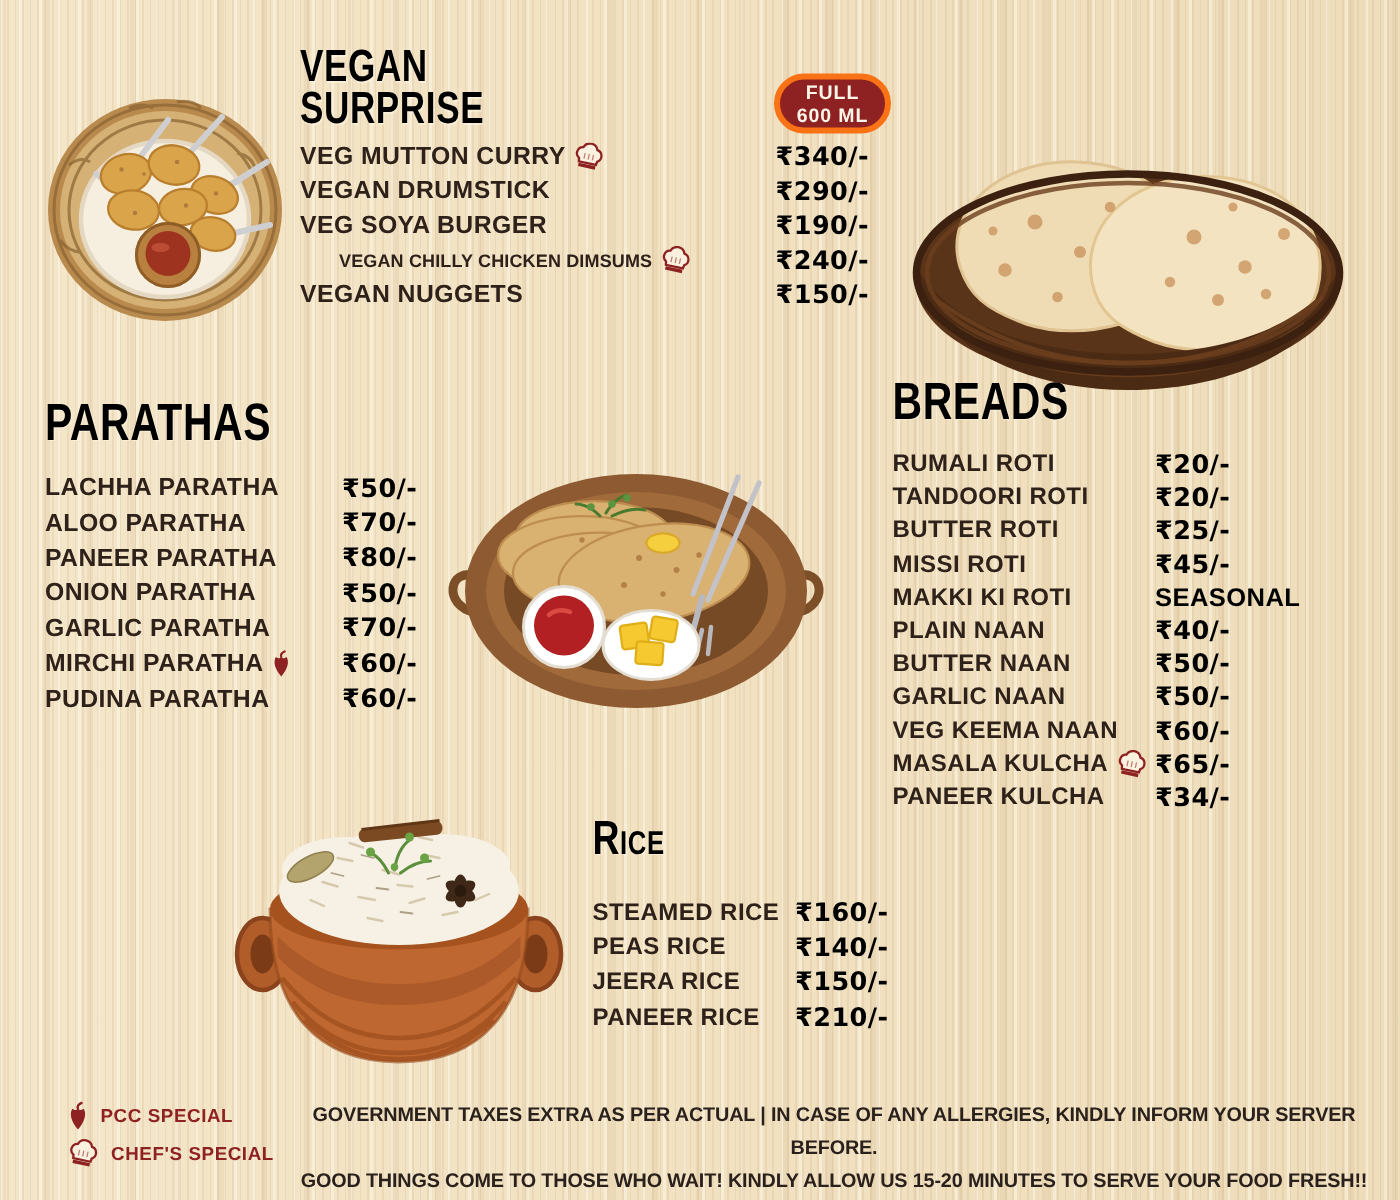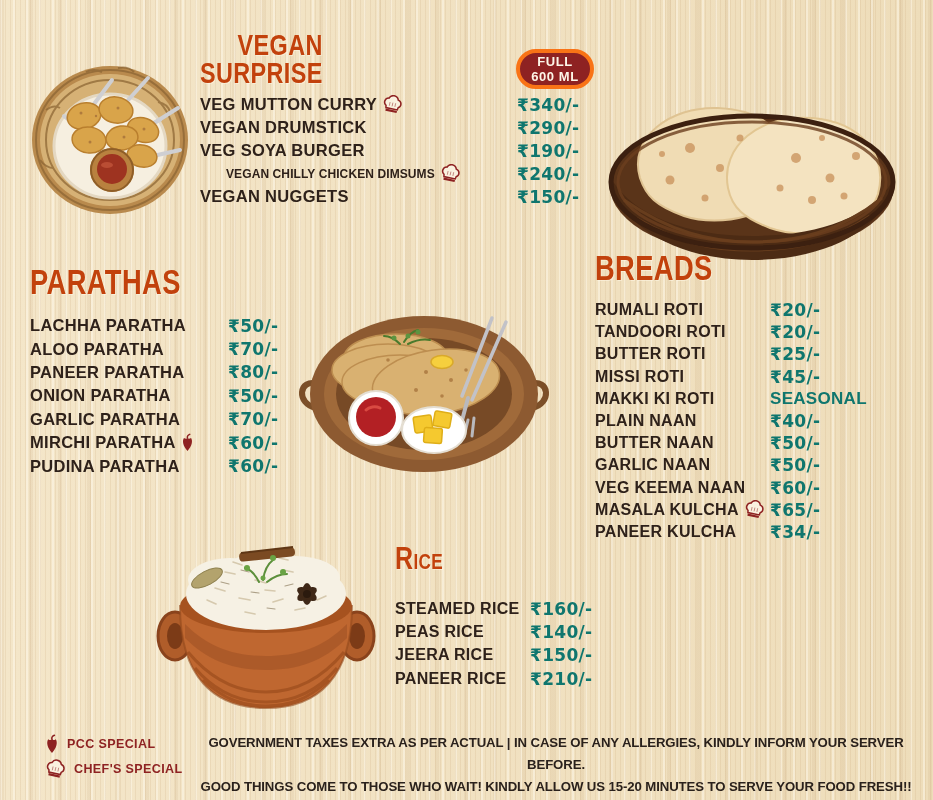--- a/index.html
+++ b/index.html
@@ -8,30 +8,29 @@
     font-family:"Liberation Sans",sans-serif;
     background-color:#f2e2c2;
     background-image:
       repeating-linear-gradient(90deg, rgba(193,154,107,0.16) 0px, rgba(193,154,107,0.16) 1px, transparent 1px, transparent 5px),
       repeating-linear-gradient(90deg, rgba(255,250,238,0.45) 0px, rgba(255,250,238,0.45) 2px, transparent 2px, transparent 13px),
       repeating-linear-gradient(90deg, rgba(176,136,88,0.10) 0px, rgba(176,136,88,0.10) 4px, transparent 4px, transparent 29px),
       linear-gradient(90deg,#f4e6c9,#eeddba);
   }
   .abs{position:absolute;}
   .sec-title{
-    color:#c2410c;font-weight:bold;line-height:1;white-space:nowrap;
+    color:#000000;font-weight:bold;line-height:1;white-space:nowrap;
     text-shadow:1px 1px 0 rgba(255,248,230,0.55);
-    text-align:right;
   }
   .condense{display:inline-block;transform:scaleX(0.78);transform-origin:left top;letter-spacing:0.5px;}
   .smallcaps{font-variant:small-caps;}
   .mrow{display:flex;align-items:center;}
   .mname{display:inline-flex;align-items:center;gap:4px;color:#2e211a;font-weight:bold;
          font-size:16.5px;letter-spacing:0.3px;white-space:nowrap;flex:none;}
-  .mprice{color:#0f766e;font-weight:bold;font-size:17px;letter-spacing:0.3px;
+  .mprice{color:#000000;font-weight:bold;font-size:17px;letter-spacing:0.3px;
           font-family:"DejaVu Sans",sans-serif;white-space:nowrap;}
   .sec-vegan .mrow{height:23px;}   .sec-vegan .mname{width:317px;}
   .sec-parathas .mrow{height:23.4px;} .sec-parathas .mname{width:198px;}
   .sec-breads .mrow{height:22.2px;}   .sec-breads .mname{width:175px;font-size:16px;}
   .sec-rice .mrow{height:23.3px;}     .sec-rice .mname{width:135px;font-size:16px;}
   .mname.small span[data-bind]{font-size:12px;letter-spacing:0.1px;padding-left:26px;}
   .ic{flex:none;}
   .badge{
     background:#8e2222;color:#fdf6e8;border:4px solid #f97316;border-radius:21px;
     display:flex;flex-direction:column;align-items:center;justify-content:center;

